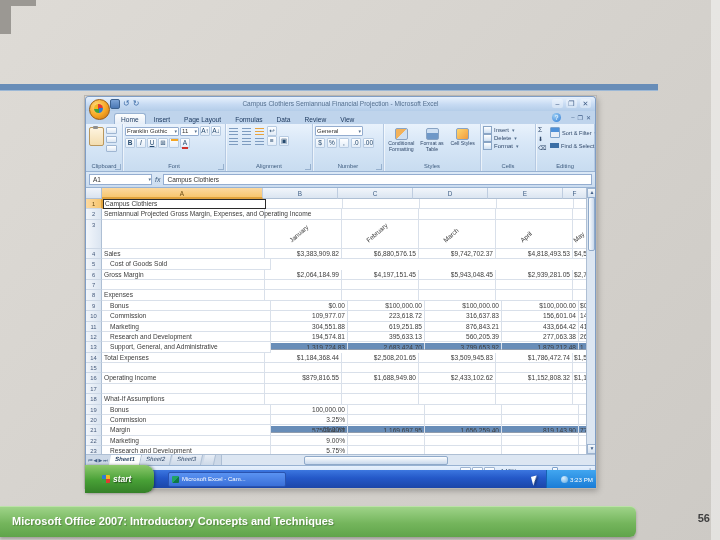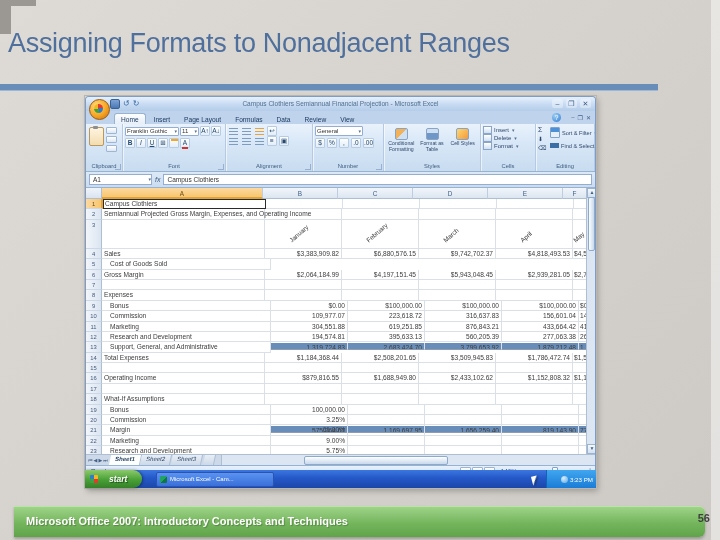--- a/index.html
+++ b/index.html
@@ -121,43 +121,42 @@
   .viewbtns span{width:9px;height:8px;background:linear-gradient(#fdfeff,#dce8f5);border:1px solid #9db4d1;border-radius:1px;}
   .zoomtxt{position:absolute;right:78px;top:2px;}
   .zslider{position:absolute;right:8px;top:4px;width:64px;height:2px;background:#9db4d1;border-radius:1px;}
   .zslider:before{content:"";position:absolute;left:-6px;top:-3px;width:6px;height:8px;color:#44618a;}
   .zknob{position:absolute;left:46%;top:-3px;width:4px;height:8px;background:linear-gradient(#fdfeff,#b9cde5);border:1px solid #7da2cc;border-radius:1px;}
   .zminus,.zplus{position:absolute;top:1px;font-size:7px;color:#44618a;}
   .zminus{right:74px;}.zplus{right:3px;}
 
   
   .taskbar{position:absolute;left:0;bottom:0;width:511px;height:18px;background:linear-gradient(#3c77e0,#2458c8 45%,#1c46a8);display:flex;align-items:center;}
-  .startbtn{height:18px;width:52px;border-radius:0 9px 9px 0;background:linear-gradient(#8cc96c,#48a036 55%,#358028);display:flex;align-items:center;gap:11px;padding-left:5px;box-shadow:1px 0 3px rgba(0,0,0,.4);}
+  .startbtn{height:28px;width:52px;border-radius:0 9px 9px 0;background:linear-gradient(#8cc96c,#48a036 55%,#358028);display:flex;align-items:center;gap:3px;padding-left:17px;box-shadow:1px 0 3px rgba(0,0,0,.4);}
   .flag{width:8px;height:8px;border-radius:1px;background:conic-gradient(#e4392f 0 90deg,#3da33d 0 180deg,#2f7bd4 0 270deg,#f2b820 0);transform:rotate(90deg);}
   .startlbl{color:#fff;font-size:8.5px;font-style:italic;font-weight:bold;text-shadow:1px 1px 1px rgba(0,0,0,.5);}
   .taskbtn{margin-left:14px;height:13px;width:110px;background:linear-gradient(#5a93f2,#3a6fd8);border:1px solid #2a54b0;border-radius:2px;display:flex;align-items:center;gap:3px;padding:0 3px;color:#fff;font-size:6px;white-space:nowrap;overflow:hidden;}
   .xlicon{width:7px;height:7px;background:linear-gradient(135deg,#21a366 55%,#0f7747 55%);border-radius:1px;flex:none;}
   .cursor{position:absolute;right:58px;bottom:3px;width:0;height:0;border-left:6px solid #fff;border-bottom:9px solid transparent;transform:rotate(-15deg);filter:drop-shadow(1px 1px 1px rgba(0,0,0,.5));}
   .tray{position:absolute;right:0;top:0;height:18px;width:46px;background:linear-gradient(#41a6f0,#1a7cd6);border-left:1px solid #1563b2;display:flex;align-items:center;justify-content:flex-end;padding-right:3px;gap:2px;color:#fff;font-size:6.2px;}
   .trayico{width:7px;height:7px;border-radius:50%;background:radial-gradient(circle at 35% 30%,#d9efff,#5aa6e0);}
 
   
-  .footerbar{position:absolute;left:14px;top:506px;width:691px;height:30px;background:linear-gradient(#9ed388,#74b55c 55%,#60a44a);border-top:1px solid #bce3a8;border-radius:0 6px 6px 0;box-shadow:0 2px 3px rgba(0,0,0,.25);}
+  .footerbar{position:absolute;left:0;top:506px;width:636px;height:30px;background:linear-gradient(#9ed388,#74b55c 55%,#60a44a);border-top:1px solid #bce3a8;border-radius:0 6px 6px 0;box-shadow:0 2px 3px rgba(0,0,0,.25);}
   .footertext{position:absolute;left:12px;top:8px;color:#fff;font-size:11px;font-weight:bold;text-shadow:1px 1px 1px rgba(0,0,0,.25);white-space:nowrap;}
   .pagenum{position:absolute;right:10px;top:512px;color:#3f3f3f;font-size:11px;font-weight:bold;}
 </style>
 </head>
 <body>
 
 <div class="slide">
   <div class="edge-right"></div>
   <div class="notch-v"></div>
   <div class="notch-h"></div>
 
-  <div class="title">Assigning Formats to Nonadjacent Ranges</div>
   <div class="rule"></div>
 
   <div class="shot">
     <div class="xlwin">
 
       <div class="tbar">
         <div class="orb">
             <div class="orb-core"></div>
           </div>
         <div class="qat">

